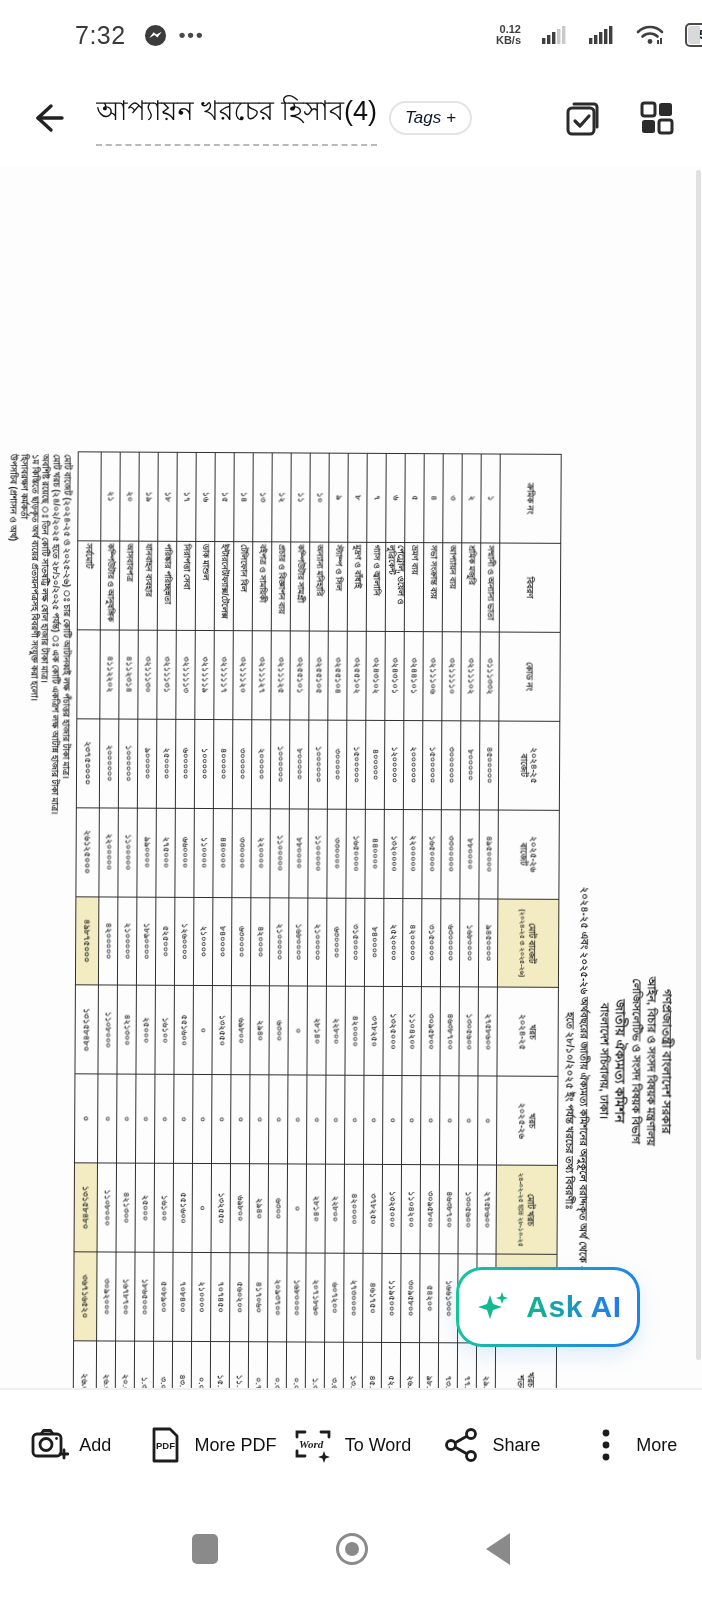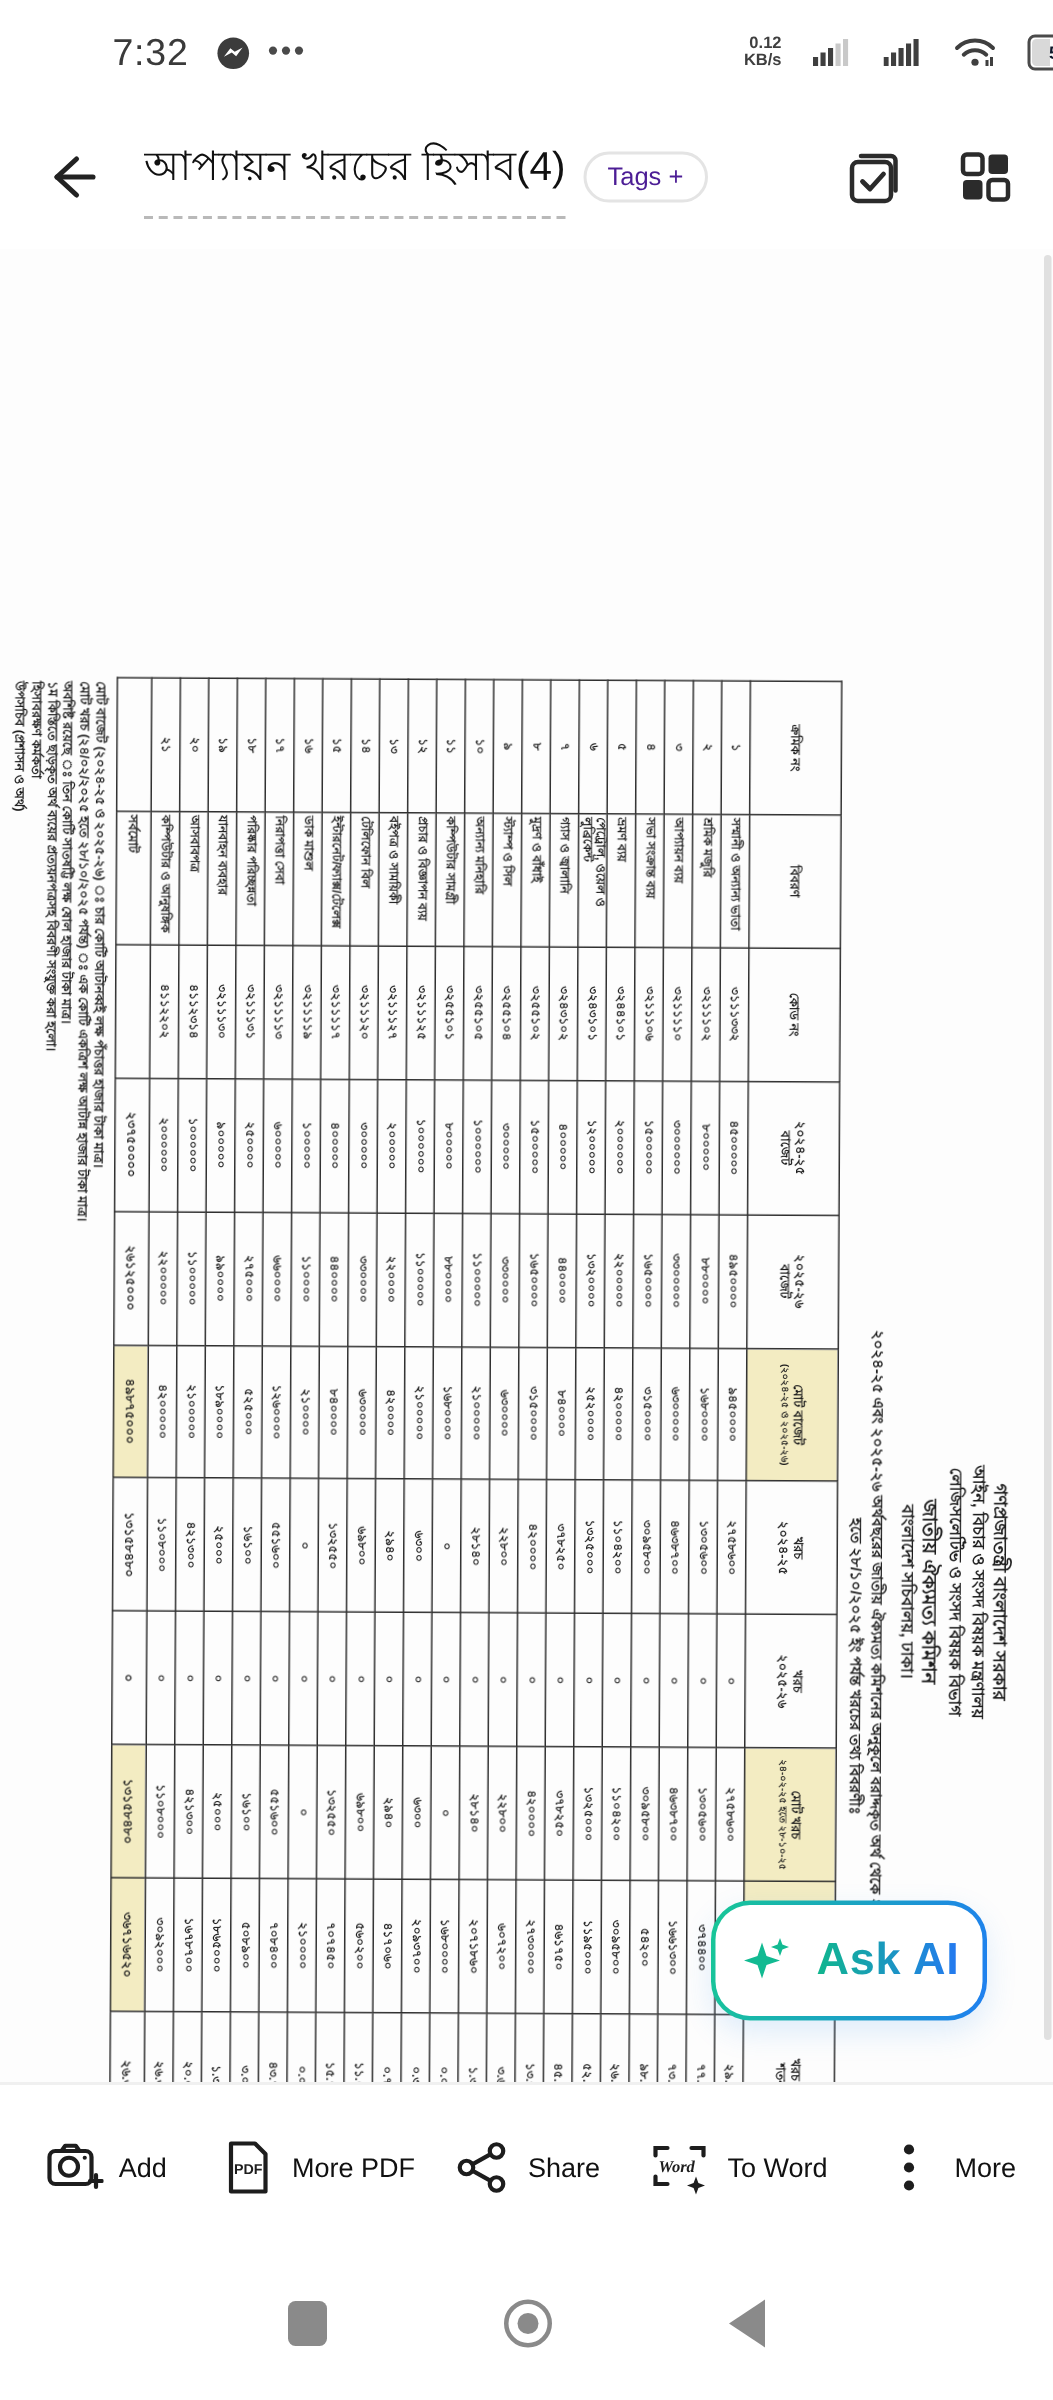--- a/index.html
+++ b/index.html
@@ -16,21 +16,21 @@
   .sb-kbps{font-size:11px;line-height:11px;color:#3f3f3f;text-align:right;font-weight:600;}
   .batt{position:relative;width:38px;height:20px;border:2px solid #4a4a4a;border-radius:5px;display:flex;align-items:center;justify-content:center;}
   .batt .fill{position:absolute;left:1px;top:1px;bottom:1px;width:12px;background:#d9d9d9;border-radius:3px 0 0 3px;}
   .batt .pct{position:relative;font-size:12px;color:#0f172a;font-weight:600;}
   .batt .nub{position:absolute;right:-5px;top:5px;width:3px;height:8px;background:#4a4a4a;border-radius:0 2px 2px 0;}
   
   .header{position:absolute;top:70px;left:0;width:702px;height:96px;display:flex;align-items:center;}
   .back-btn{margin-left:26px;width:40px;height:40px;flex:0 0 auto;}
   .title-wrap{margin-left:30px;max-width:345px;border-bottom:2px dashed #b9b9b9;padding-bottom:9px;}
   .title{font-size:27px;color:#111;white-space:nowrap;overflow:hidden;}
-  .tags-pill{margin-left:12px;border:2px solid #e4e4e4;border-radius:18px;padding:5px 14px;color:#4c1d95;font-size:17px;white-space:nowrap;}
+  .tags-pill{margin-left:12px;border:2px solid #e4e4e4;border-radius:18px;padding:5px 14px;color:#0f172a;font-size:17px;white-space:nowrap;font-style:italic;}
   .hdr-icons{position:absolute;right:26px;display:flex;gap:36px;align-items:center;}
   
   .doc-canvas{position:absolute;top:166px;left:0;width:702px;height:1222px;background:#fdfdfd;overflow:hidden;}
   .doc-holder{position:absolute;top:232px;left:16px;width:662px;height:1092px;}
   .reading{
     width:1092px;height:662px;transform-origin:top left;
     transform:rotate(90.3deg) translateY(-662px);
     color:#1c1c1c;filter:blur(0.25px);
   }
   .org-block{position:absolute;top:0;left:420px;width:480px;text-align:center;font-weight:700;}
@@ -47,21 +47,21 @@
   .doc-table th .sub{font-size:6.5px;font-weight:600;line-height:1.1;margin-top:1px;}
   .doc-table td{font-size:8px;font-weight:600;text-align:center;height:18px;line-height:1.05;}
   .doc-table td.desc{text-align:left;font-size:8.2px;}
   .doc-table tr.totals td{font-weight:800;height:22px;font-size:8.4px;}
   .doc-table .hl{background:#f3ecc2;}
   .doc-footer{position:absolute;top:606px;left:56px;width:760px;font-size:8.6px;font-weight:700;line-height:1.08;}
   .doc-footer div{margin-bottom:1.5px;white-space:nowrap;}
   .doc-sign{margin-top:1px;}
   .scrollbar{position:absolute;top:170px;right:1px;width:5px;height:1190px;background:#e0e0e0;border-radius:3px;}
   
-  .askai{position:absolute;top:1267px;left:474px;width:184px;height:80px;border-radius:26px;
+  .askai{position:absolute;top:1267px;left:456px;width:184px;height:80px;border-radius:26px;
     background:linear-gradient(100deg,#17c796,#1f7ff0);padding:3px;box-sizing:border-box;
     box-shadow:0 8px 20px rgba(50,140,235,.15);}
   .askai-inner{width:100%;height:100%;background:#fff;border-radius:23px;display:flex;align-items:center;justify-content:center;gap:12px;box-sizing:border-box;}
   .askai-label{font-size:30px;font-weight:800;background:linear-gradient(90deg,#10b68d,#2478f2);-webkit-background-clip:text;background-clip:text;color:transparent;letter-spacing:.5px;}
   
   .toolbar{position:absolute;left:0;top:1388px;width:702px;height:110px;background:#fff;border-top:2px solid #f0f0f0;display:flex;}
   .tb-item{flex:1;display:flex;flex-direction:row;align-items:center;justify-content:center;gap:10px;}
   .tb-label{font-size:18px;color:#111;font-weight:500;}
   
   .navbar{position:absolute;left:0;top:1498px;width:702px;height:102px;background:#fff;display:flex;align-items:center;justify-content:center;gap:118px;}
@@ -545,43 +545,43 @@
     <span>
       <svg width="40" height="40" viewBox="0 0 40 40">
         <path d="M9 4 h16 l7 7 v25 h-23 z" stroke="#1d1d1d" stroke-width="2.8" fill="none" stroke-linejoin="round"></path>
         <text x="11" y="24" font-size="9.5" font-weight="bold" font-family="Liberation Sans, sans-serif" fill="#1d1d1d">PDF</text>
       </svg>
     </span>
     <span class="tb-label">More PDF</span>
   </div>
   <div class="tb-item">
     <span>
+      <svg width="44" height="40" viewBox="0 0 44 40">
+        <path d="M6 12 v-5 h8 M30 7 h8 v5" stroke="#1d1d1d" stroke-width="2.8" fill="none" stroke-linecap="round"></path>
+        <path d="M6 26 v5 h8" stroke="#1d1d1d" stroke-width="2.8" fill="none" stroke-linecap="round"></path>
+        <text x="8" y="23" font-size="11" font-weight="bold" font-style="italic" font-family="Liberation Serif, serif" fill="#1d1d1d">Word</text>
+        <path d="M33 26 l1.6 4.4 L39 32 l-4.4 1.6 L33 38 l-1.6 -4.4 L27 32 l4.4 -1.6 Z" fill="#1d1d1d"></path>
+      </svg>
+    </span>
+    <span class="tb-label">To Word</span>
+  </div>
+  <div class="tb-item">
+    <span>
       <svg width="40" height="40" viewBox="0 0 40 40">
         <circle cx="29" cy="9" r="4.5" stroke="#1d1d1d" stroke-width="2.8" fill="none"></circle>
         <circle cx="9" cy="20" r="4.5" stroke="#1d1d1d" stroke-width="2.8" fill="none"></circle>
         <circle cx="29" cy="31" r="4.5" stroke="#1d1d1d" stroke-width="2.8" fill="none"></circle>
         <line x1="13.2" y1="17.8" x2="24.8" y2="11.2" stroke="#1d1d1d" stroke-width="2.8"></line>
         <line x1="13.2" y1="22.2" x2="24.8" y2="28.8" stroke="#1d1d1d" stroke-width="2.8"></line>
       </svg>
     </span>
     <span class="tb-label">Share</span>
   </div>
   <div class="tb-item">
     <span>
-      <svg width="44" height="40" viewBox="0 0 44 40">
-        <path d="M6 12 v-5 h8 M30 7 h8 v5" stroke="#1d1d1d" stroke-width="2.8" fill="none" stroke-linecap="round"></path>
-        <path d="M6 26 v5 h8" stroke="#1d1d1d" stroke-width="2.8" fill="none" stroke-linecap="round"></path>
-        <text x="8" y="23" font-size="11" font-weight="bold" font-style="italic" font-family="Liberation Serif, serif" fill="#1d1d1d">Word</text>
-        <path d="M33 26 l1.6 4.4 L39 32 l-4.4 1.6 L33 38 l-1.6 -4.4 L27 32 l4.4 -1.6 Z" fill="#1d1d1d"></path>
-      </svg>
-    </span>
-    <span class="tb-label">To Word</span>
-  </div>
-  <div class="tb-item">
-    <span>
       <svg width="40" height="40" viewBox="0 0 40 40">
         <circle cx="20" cy="8" r="3.4" fill="#1d1d1d"></circle>
           <circle cx="20" cy="20" r="3.4" fill="#1d1d1d"></circle>
           <circle cx="20" cy="32" r="3.4" fill="#1d1d1d"></circle>
       </svg>
     </span>
     <span class="tb-label">More</span>
   </div>
 </div>
 

